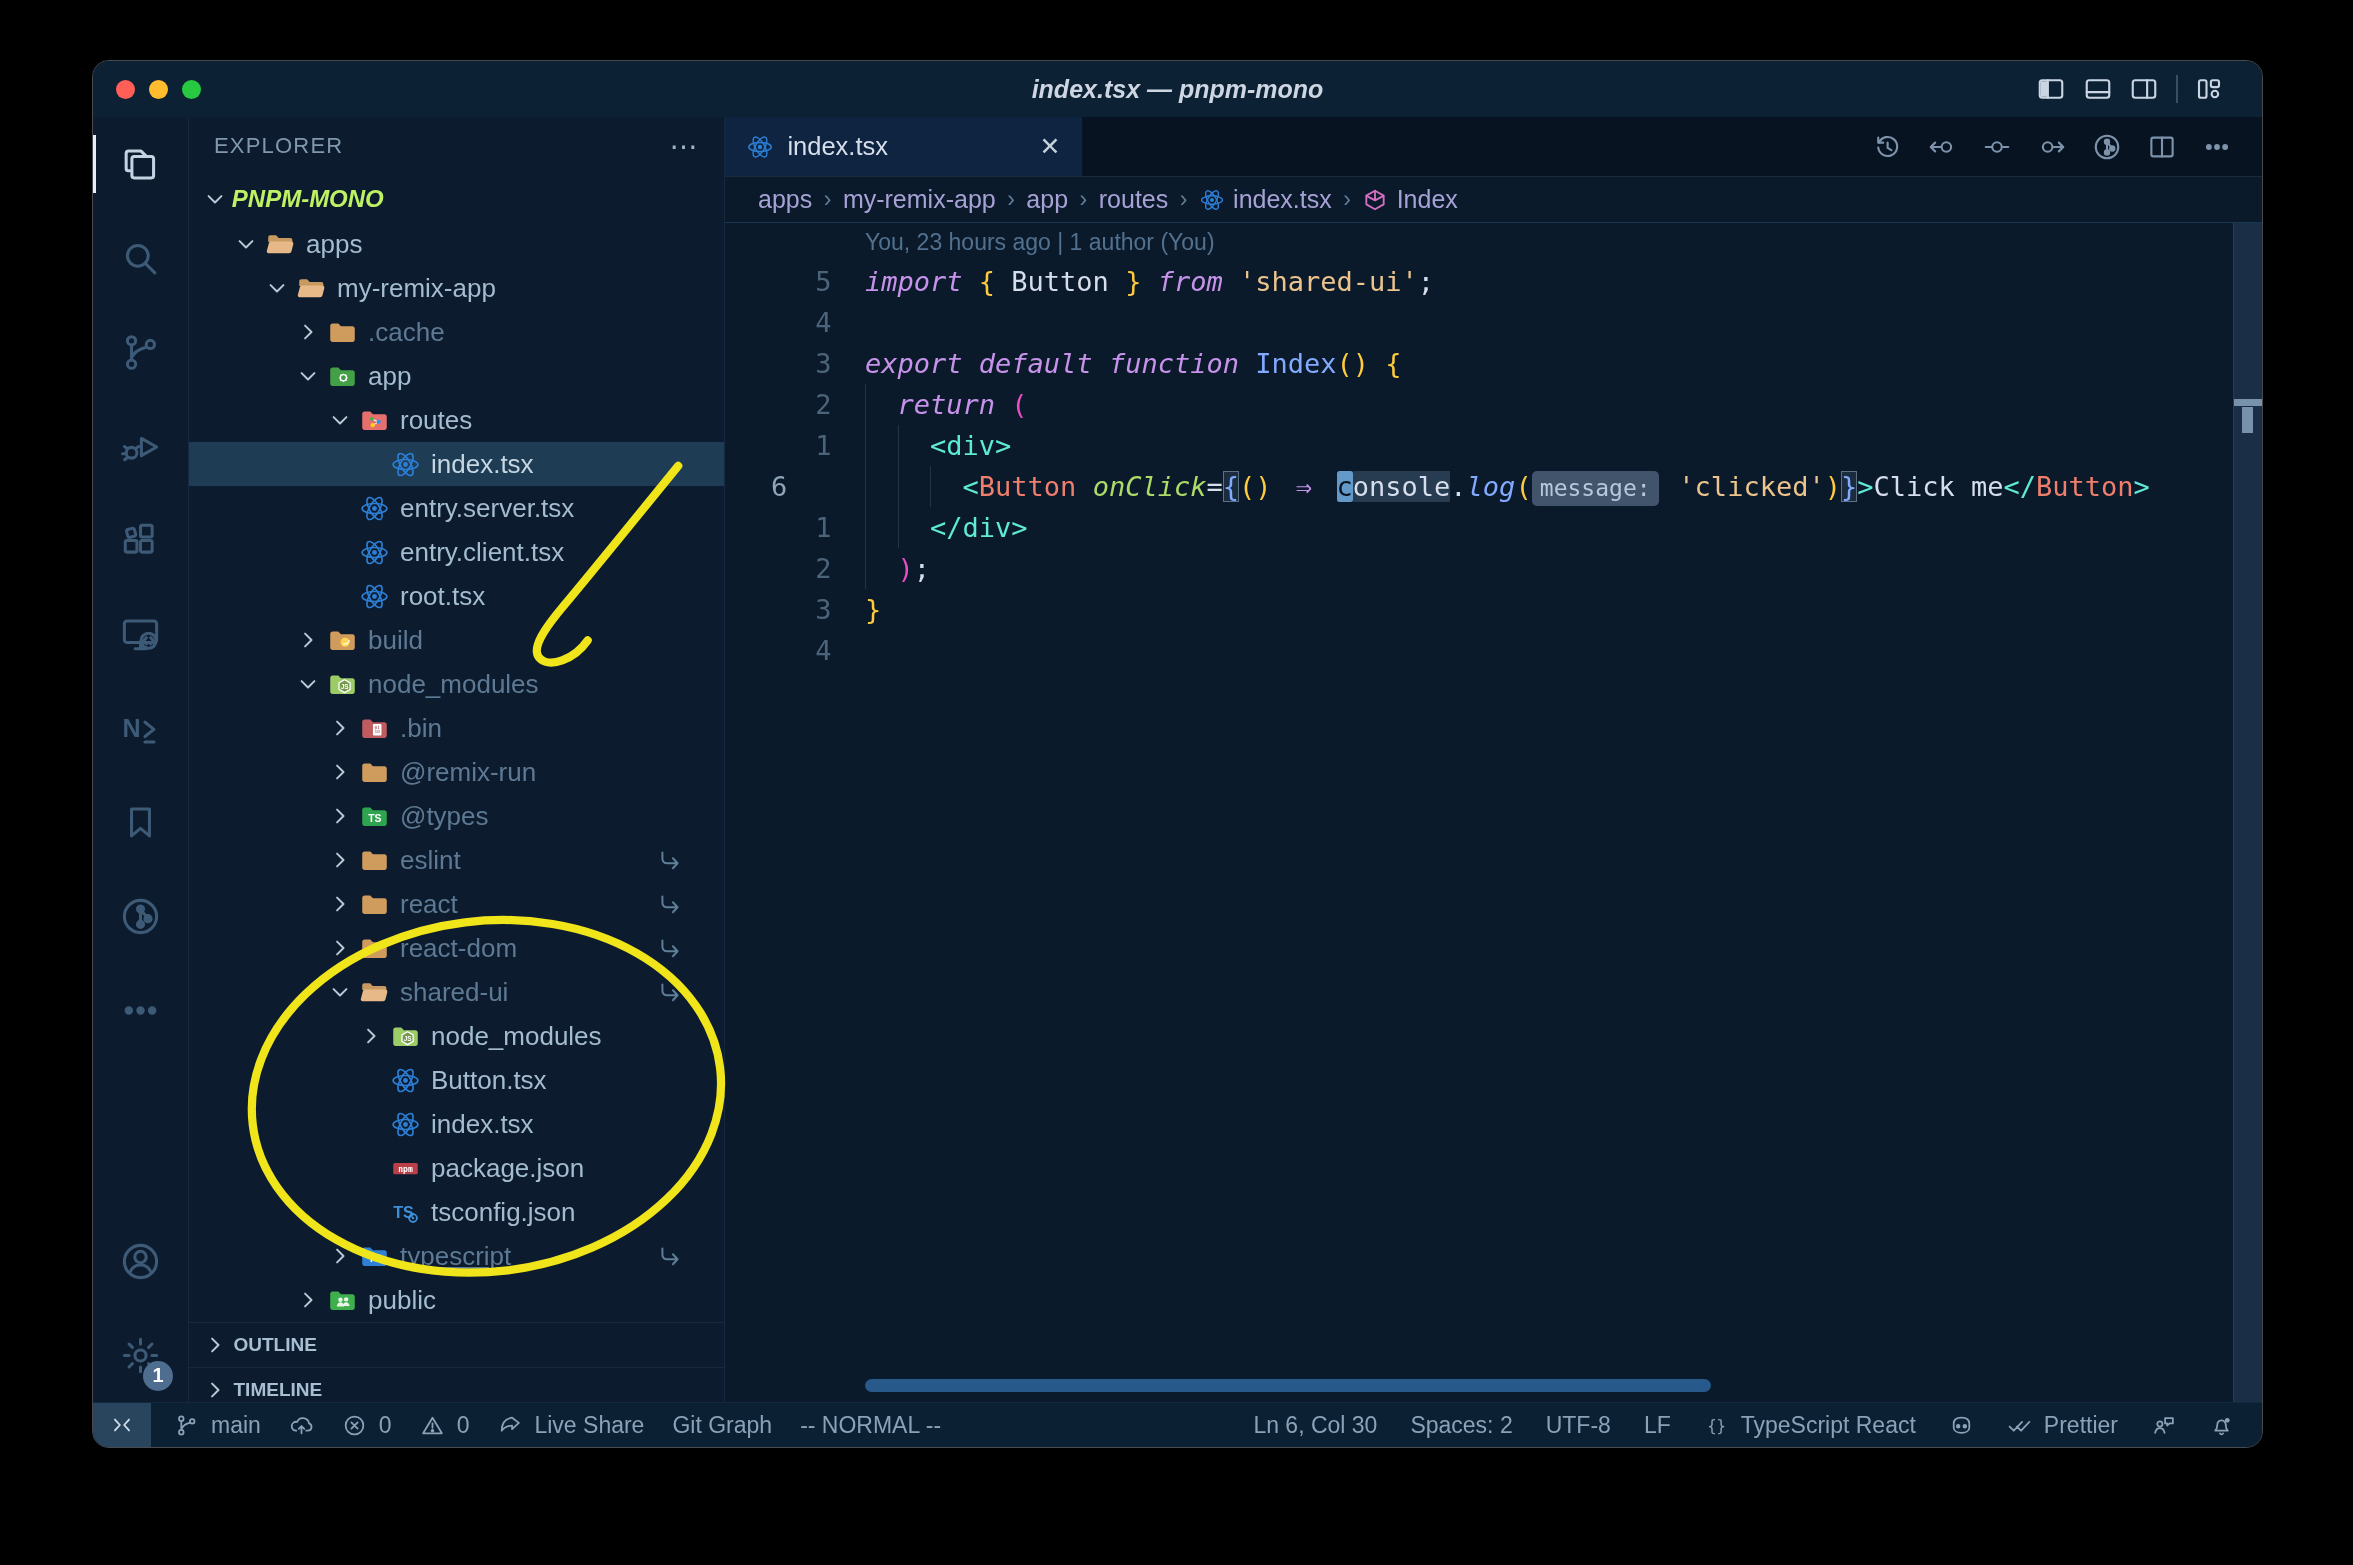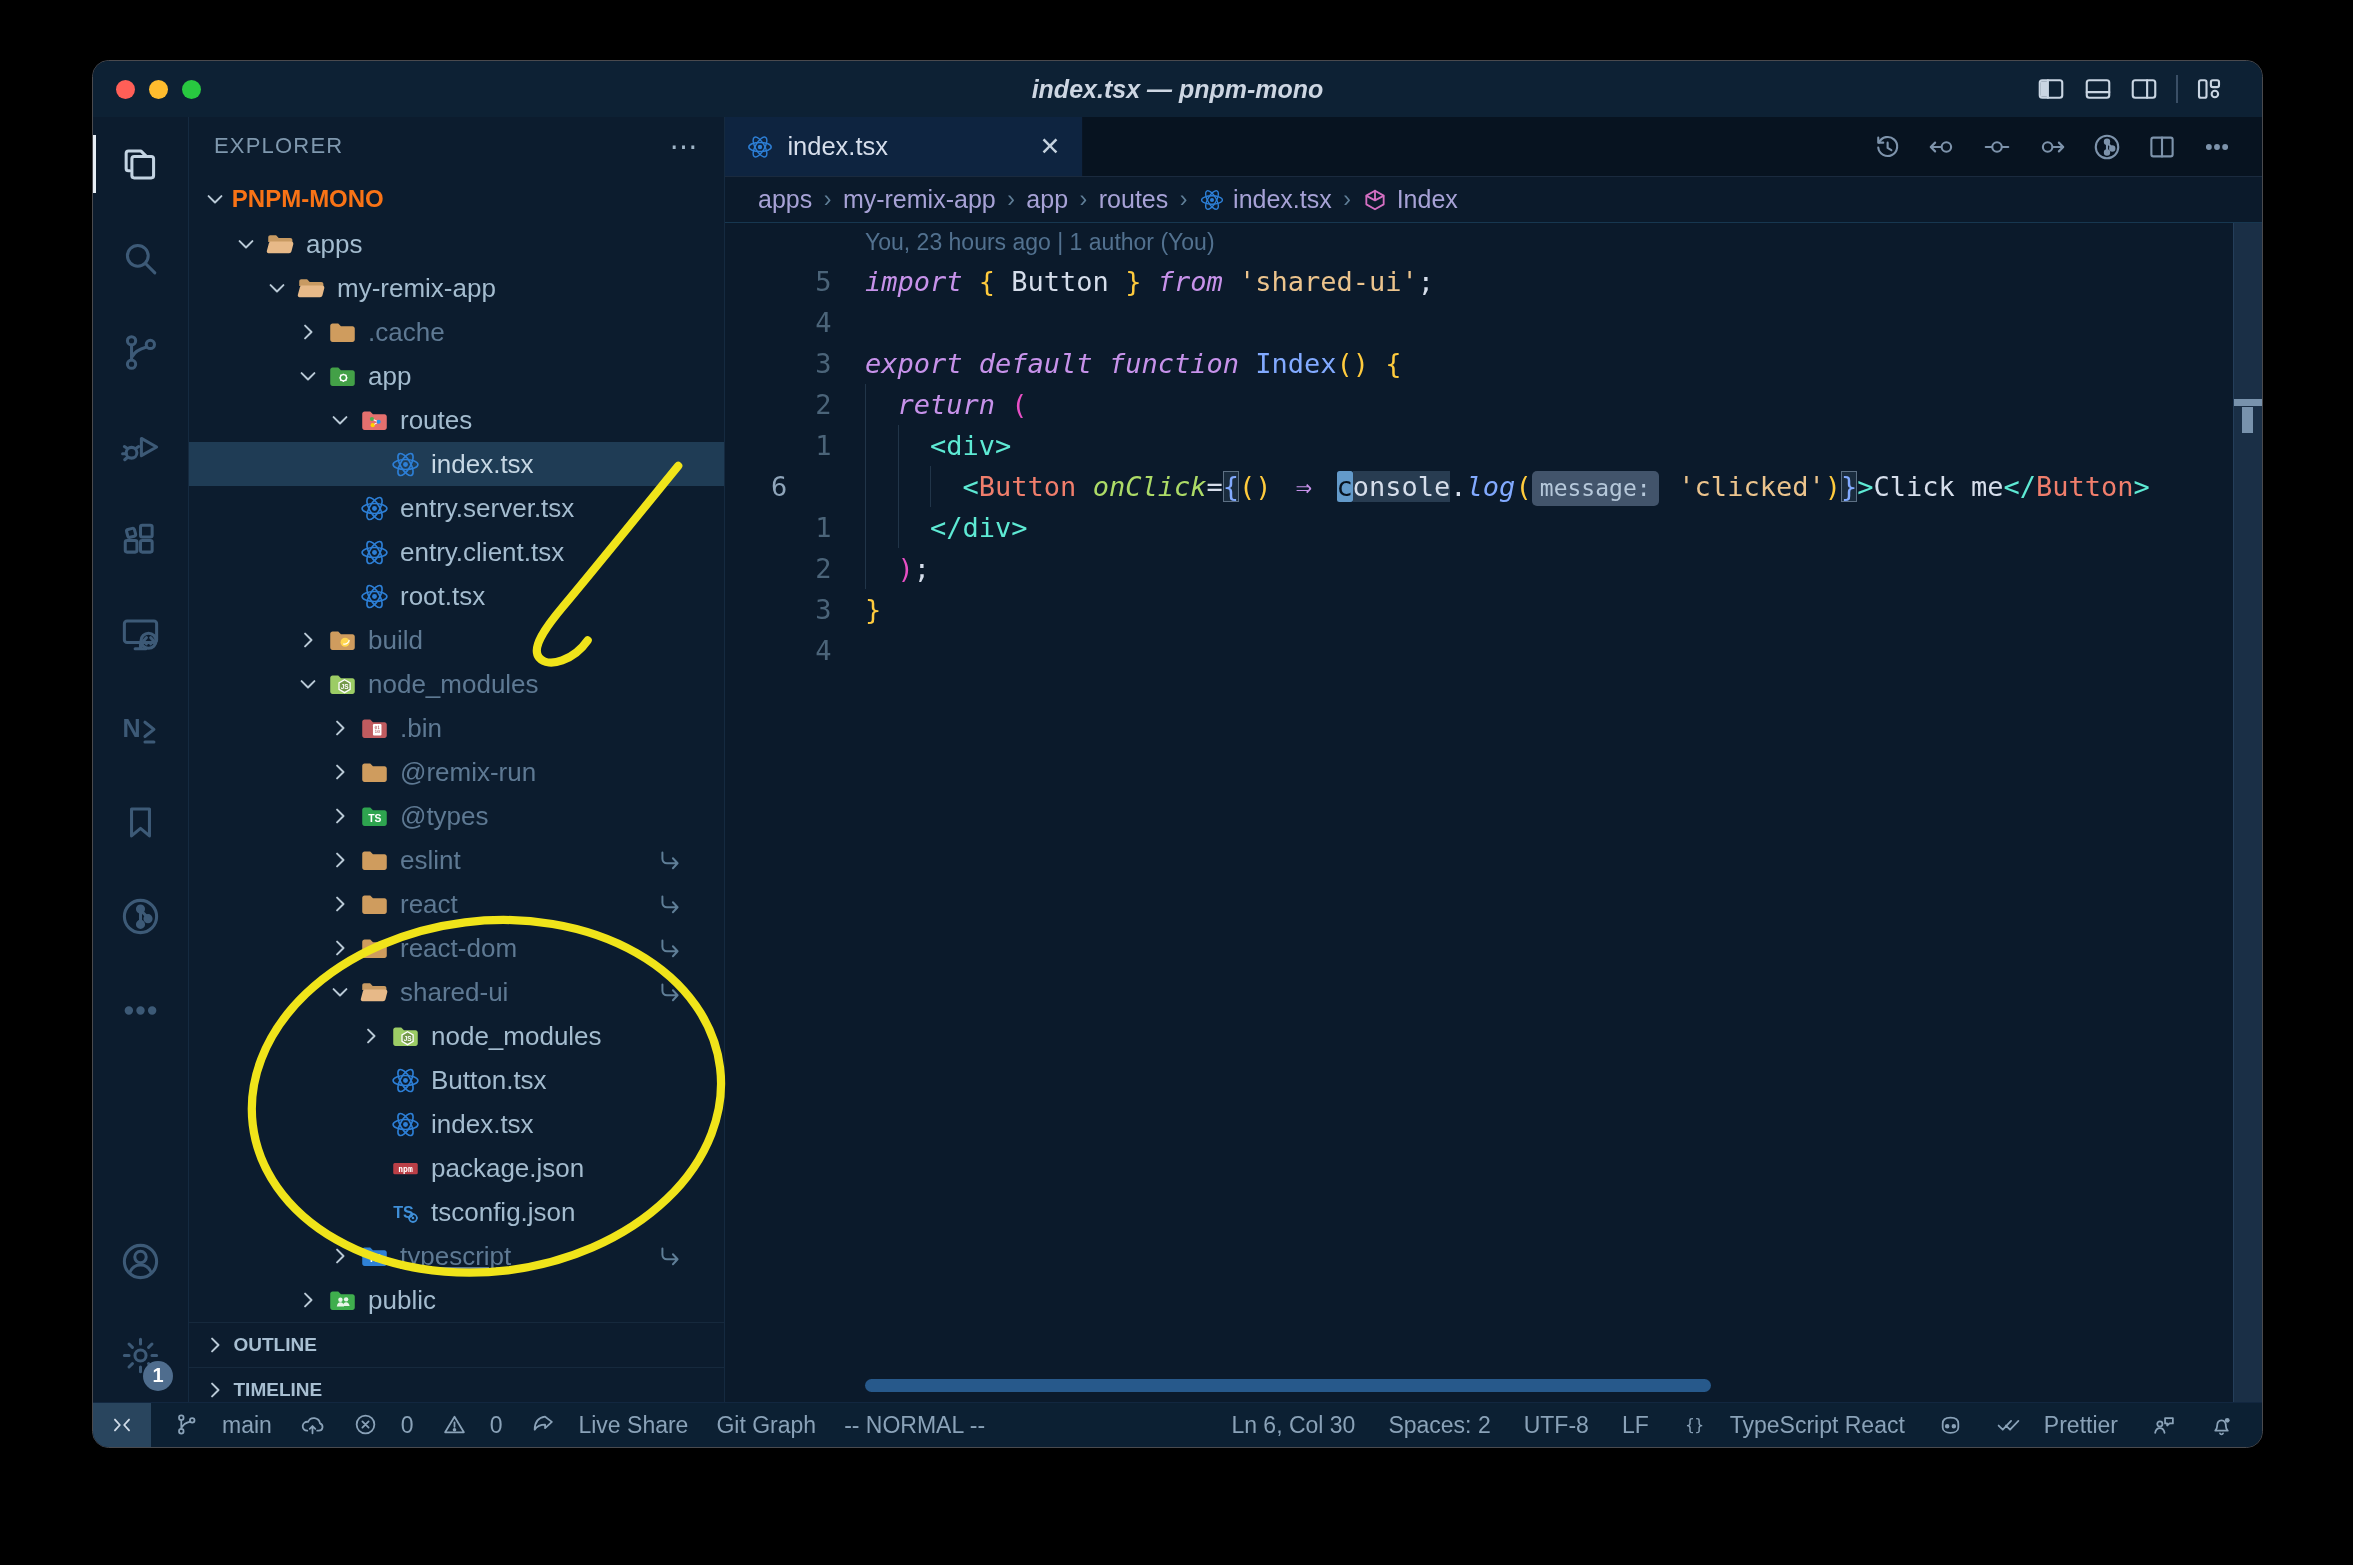--- a/index.html
+++ b/index.html
@@ -27,22 +27,22 @@
   .ab-item.active::before{content:"";position:absolute;left:0;top:18px;bottom:18px;width:3.3px;background:#e7eef5;}
   .ab-spacer{flex:1;}
   .ab-badge{position:absolute;right:15px;bottom:11.5px;min-width:30px;height:30px;border-radius:15px;background:#4f6d8e;
             color:#fff;font-size:20px;display:flex;align-items:center;justify-content:center;font-weight:bold;}
   
   .sidebar{width:535px;flex:0 0 535px;background:#0c1c2e;border-right:0.8px solid #152a40;
            display:flex;flex-direction:column;overflow:hidden;}
   .sb-header{height:58px;flex:0 0 58px;display:flex;align-items:center;padding:0 25px;}
   .sb-title{color:#7f98ae;font-size:22px;letter-spacing:1.2px;}
   .sb-more{margin-left:auto;color:#9fb4c7;font-size:28px;letter-spacing:1.6px;}
-  .proj-row{height:47px;flex:0 0 47px;display:flex;align-items:center;padding-left:11.5px;color:#f97316;
-            font-weight:bold;font-size:24px;}
+  .proj-row{height:47px;flex:0 0 47px;display:flex;align-items:center;padding-left:11.5px;color:#bef264;
+            font-weight:bold;font-size:24px;font-style:italic;}
   .proj-row .chev{width:28px;height:28px;color:#b9c9d6;margin-right:3.3px;}
   .tree-row{height:44px;display:flex;align-items:center;font-size:26px;color:#a4bccf;position:relative;}
   .tree-row.dim{color:#5e7993;}
   .tree-row.selected{background:#1f3c55;color:#c6d7e4;}
   .tree-row .chev{width:28px;height:28px;flex:0 0 28px;color:#b9c9d6;}
   .tree-row .chev.empty{visibility:hidden;}
   .tree-row .ticon{width:31px;height:31px;flex:0 0 31px;margin:0 10px 0 5px;}
   .tree-row .symlink{margin-left:auto;margin-right:40px;width:28px;height:28px;color:#5f7e97;flex:0 0 28px;}
   .panel-row{height:44px;flex:0 0 44px;display:flex;align-items:center;padding-left:11.5px;border-top:0.8px solid #16293d;
              color:#a8bfd2;font-weight:bold;font-size:19px;}
@@ -84,21 +84,21 @@
   .ov-marker-h{position:absolute;top:176px;left:0;right:0;height:7.4px;background:rgba(170,200,228,.65);}
   .ov-marker-v{position:absolute;top:184px;left:8.2px;width:10.7px;height:26px;background:rgba(170,200,228,.65);}
   .hscroll{position:absolute;left:140px;bottom:10px;width:846px;height:13px;background:#27598b;border-radius:6.6px;}
   
   .statusbar{height:44px;flex:0 0 44px;background:#0c2033;border-top:0.8px solid #122740;display:flex;align-items:center;
              color:#8aa2b8;font-size:23px;}
   .sb-remote{height:100%;width:58px;background:#29455e;display:flex;align-items:center;justify-content:center;color:#d0dce8;}
   .sb-remote .ic{width:26px;height:26px;}
   .sb-left{display:flex;align-items:center;gap:28px;margin-left:23px;}
   .sb-right{margin-left:auto;display:flex;align-items:center;gap:33px;margin-right:28px;}
-  .sb-item{display:flex;align-items:flex-start;gap:23px;}
+  .sb-item{display:flex;align-items:center;gap:12px;}
   .sb-item .ic{width:25px;height:25px;}
   .annotations{position:absolute;inset:0;pointer-events:none;}
   .ic svg{width:100%;height:100%;display:block;}
 </style>
 </head>
 <body>
 
 <div id="stage">
   <div class="window">
 

